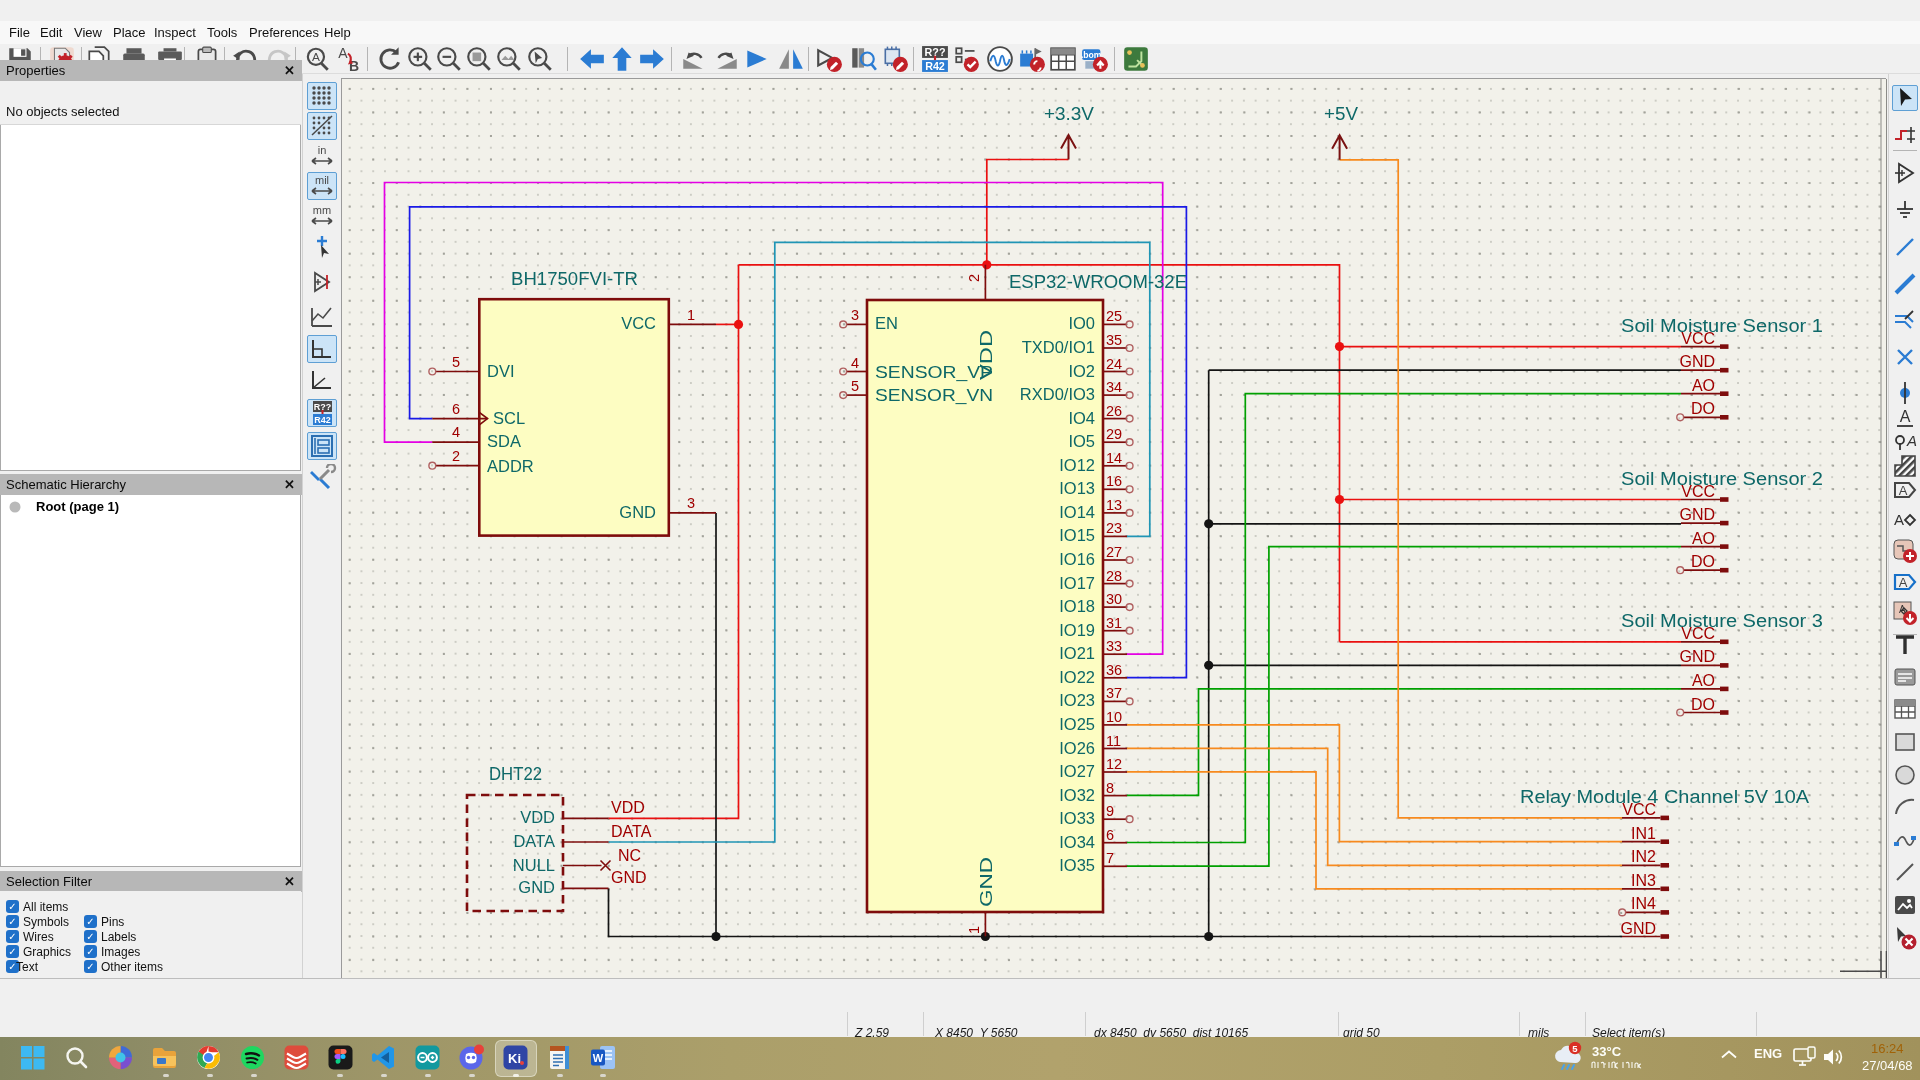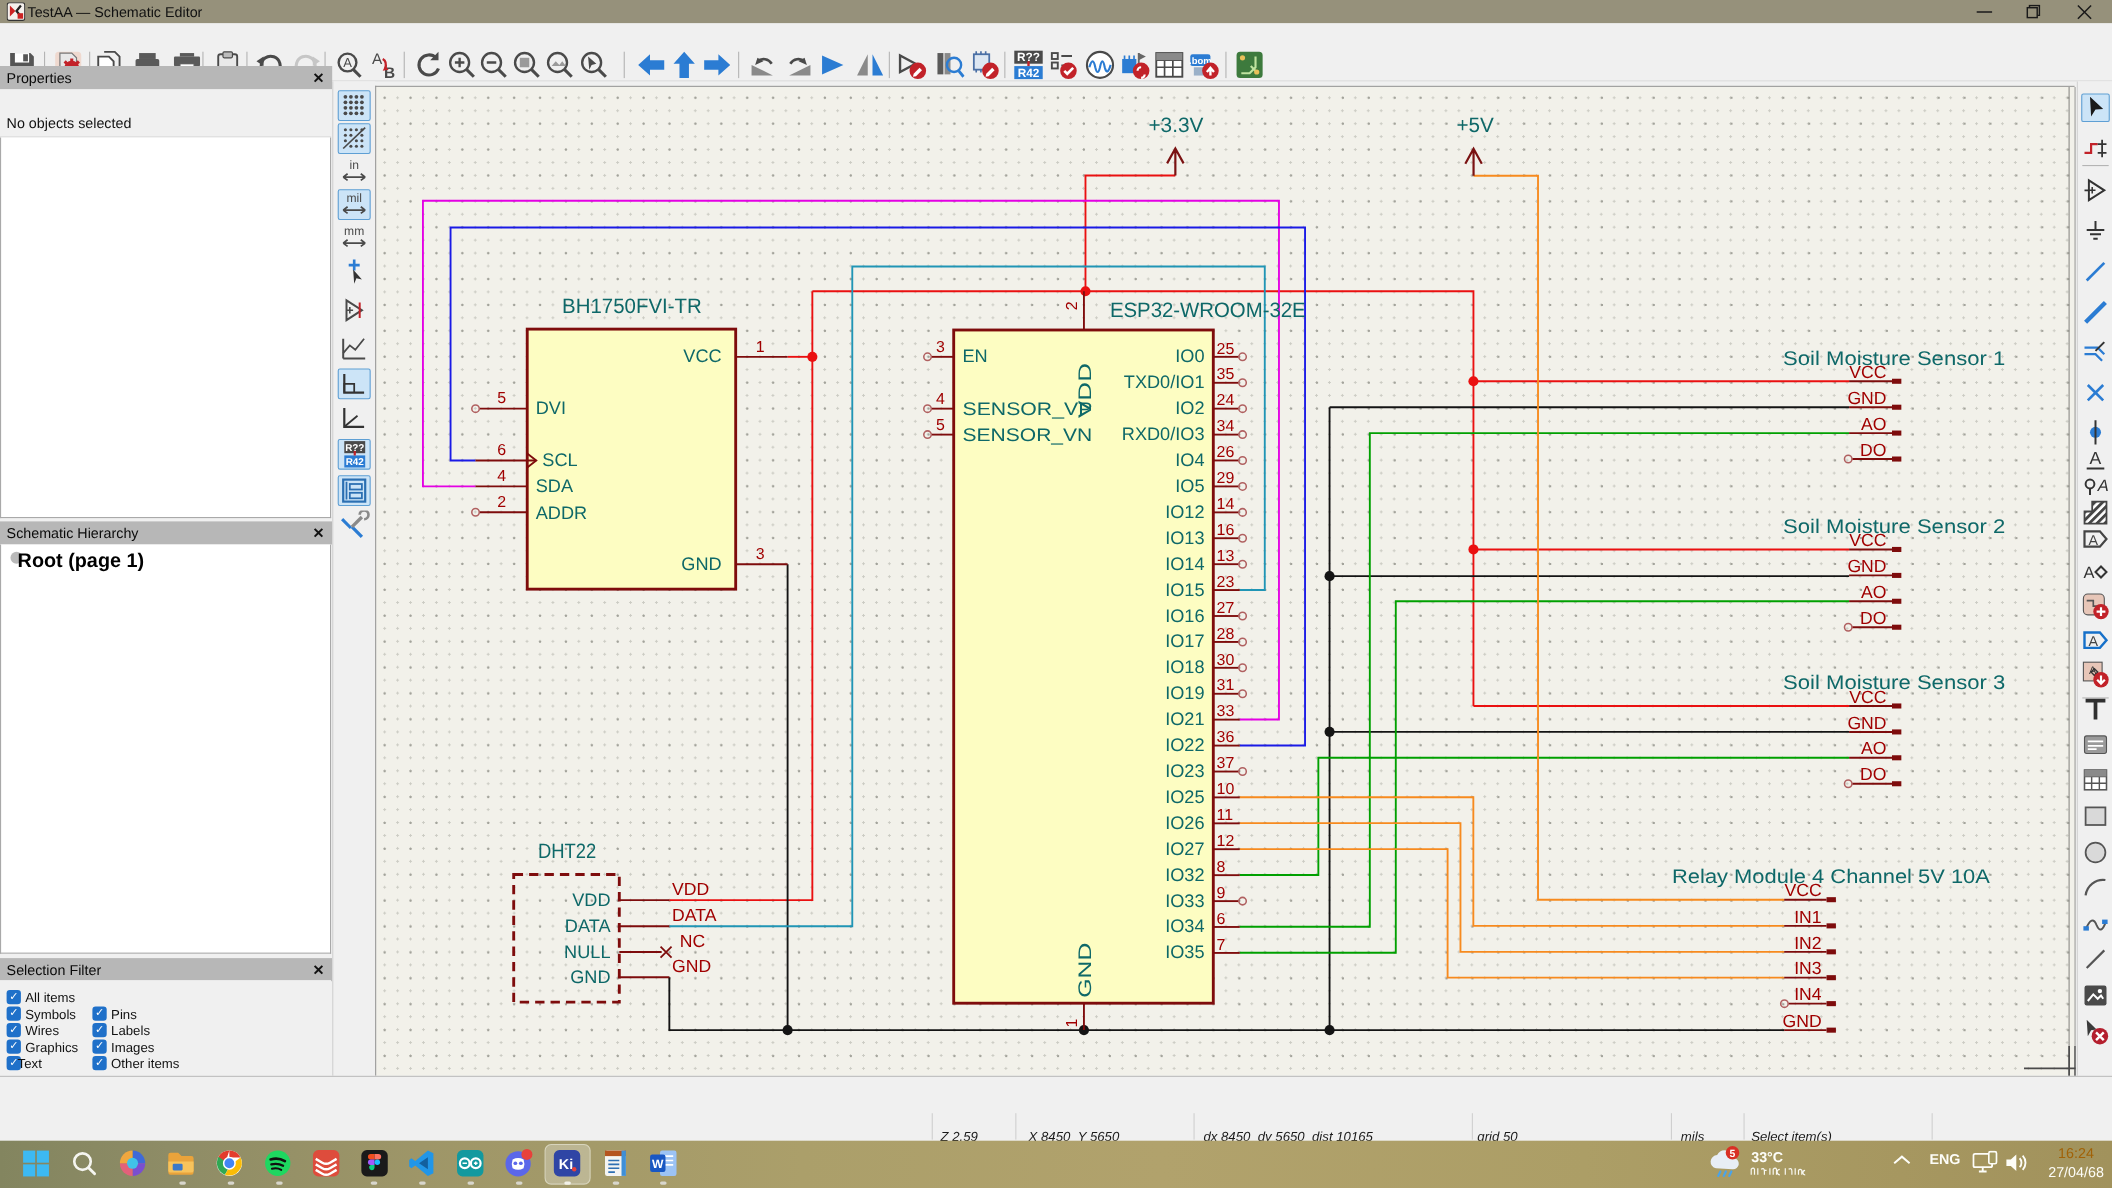--- a/index.html
+++ b/index.html
@@ -45,34 +45,29 @@
   .ssep { position:absolute; top:34px; width:1px; height:24px; background:#cfcfcf; }
   
   #taskbar { position:absolute; left:0; top:1037px; width:1920px; height:43px;
     background:linear-gradient(90deg,#83855f 0%,#8e8c66 8%,#9e9668 20%,#ab9f6a 38%,#b1a26c 55%,#ac9e66 75%,#a69760 90%,#a1925c 100%); }
   .tbicon { position:absolute; top:1044px; width:27px; height:27px; }
   .tbdot { position:absolute; top:1074px; width:6px; height:3px; border-radius:2px; background:#d8d6cc; }
 </style>
 </head>
 <body>
 <div id="page">
-  <div id="titlebar">
-    <svg class="abs" style="left:6px;top:2px" width="17" height="17" viewBox="0 0 17 17">
-      <rect x="0.5" y="0.5" width="16" height="16" rx="2" fill="#f4f0ec" stroke="#333"></rect>
-      <path d="M3 3 L8 8 L3 13 Z" fill="#c22"></path>
-        <path d="M13 3 L9 8 L13 13" stroke="#222" stroke-width="2" fill="none"></path>
-      <rect x="10" y="10" width="5" height="5" fill="#c22"></rect>
-    </svg>
-    <span class="tt" style="left:25px">TestAA — Schematic Editor</span>
-    <svg class="abs" style="left:1795px;top:4px" width="110" height="14" viewBox="0 0 110 14">
-      <line x1="2" y1="7" x2="16" y2="7" stroke="#1a1a1a" stroke-width="1.4"></line>
-      <rect x="48" y="3" width="9" height="9" fill="none" stroke="#1a1a1a" stroke-width="1.3"></rect>
-      <path d="M50 3 v-2 h9 v9 h-2" fill="none" stroke="#1a1a1a" stroke-width="1.3"></path>
-      <path d="M94 1 L106 13 M106 1 L94 13" stroke="#1a1a1a" stroke-width="1.4"></path>
-    </svg>
+  <div id="menubar">
+    <span style="left:9px">File</span>
+      <span style="left:40px">Edit</span>
+      <span style="left:74px">View</span>
+    <span style="left:113px">Place</span>
+      <span style="left:154px">Inspect</span>
+      <span style="left:207px">Tools</span>
+    <span style="left:249px">Preferences</span>
+      <span style="left:324px">Help</span>
   </div>
   <div id="toolbar">
     <svg class="ticon" style="left:6px" viewBox="0 0 26 26">
         <path d="M3 3 h17 l3 3 v17 h-20 z" fill="#555"></path>
         <rect x="7" y="3" width="12" height="8" fill="#fff"></rect>
         <rect x="14" y="4" width="4" height="6" fill="#555"></rect>
         <rect x="6" y="14" width="14" height="9" fill="#fff"></rect>
       </svg>
     <div class="tsep" style="left:40px"></div>
     <svg class="ticon" style="left:48px" viewBox="0 0 26 26">
@@ -271,21 +266,21 @@
   </div>
   <div id="leftpanels">
     <div class="ptitle" style="top:60px">Properties<span class="x">✕</span></div>
     <div class="abs" style="left:0;top:98px;width:301px;height:27px;background:#f0f0f0;border-bottom:1px solid #d7d7d7;font-size:13px;color:#111;line-height:27px;padding-left:6px">No objects selected</div>
     <div class="pwhite" style="top:125px;height:346px"></div>
     <div class="ptitle" style="top:474px">Schematic Hierarchy<span class="x">✕</span></div>
     <div class="pwhite" style="top:495px;height:372px">
       <svg class="abs" style="left:8px;top:6px" width="12" height="12">
           <circle cx="6" cy="6" r="5.5" fill="#b9b9b9"></circle>
         </svg>
-      <span class="abs" style="left:15px;top:4px;font-size:18px;font-weight:bold;color:#000">Root (page 1)</span>
+      <span class="abs" style="left:35px;top:4px;font-size:13px;font-weight:bold;color:#000">Root (page 1)</span>
     </div>
     <div class="ptitle" style="top:871px">Selection Filter<span class="x">✕</span></div>
     <div id="selfilter">
       <div class="cb" style="left:6px;top:9px">✓</div>
         <span class="abs" style="left:23px;top:9px">All items</span>
       <div class="cb" style="left:6px;top:24px">✓</div>
         <span class="abs" style="left:23px;top:24px">Symbols</span>
       <div class="cb" style="left:84px;top:24px">✓</div>
         <span class="abs" style="left:101px;top:24px">Pins</span>
       <div class="cb" style="left:6px;top:39px">✓</div>

